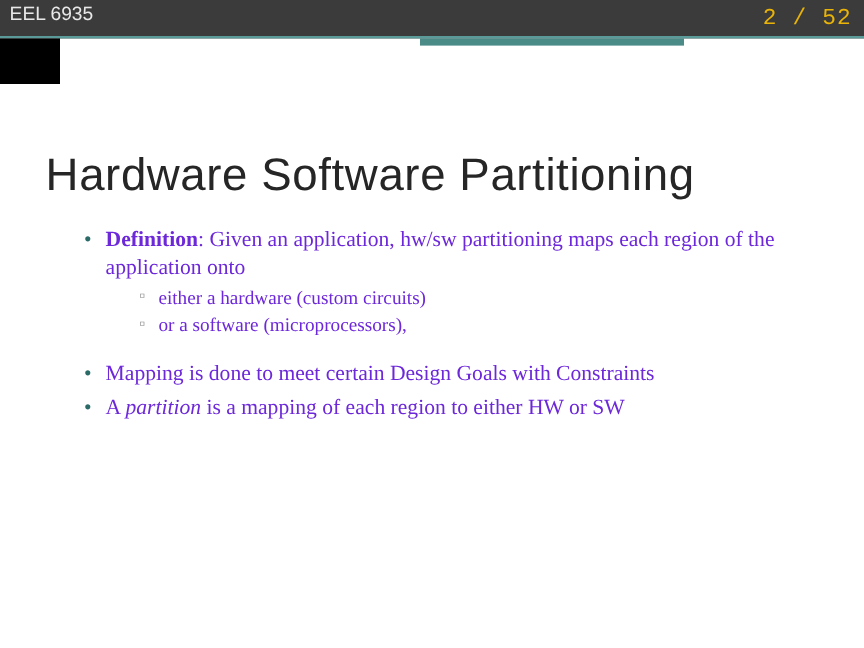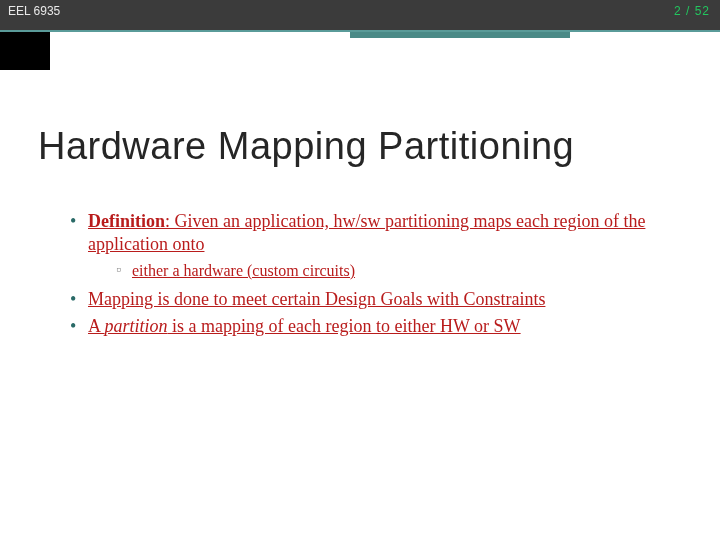--- a/index.html
+++ b/index.html
@@ -17,29 +17,29 @@
     height: 32px;
     background: #3b3b3b;
     border-bottom: 2px solid #5a9b99;
   }
   .course-code {
     position: absolute;
     left: 8px;
     top: 4px;
     color: #e8e8e8;
     font-family: Arial, sans-serif;
-    font-size: 12px;
+    font-size: 16px;
   }
   .page-num {
     position: absolute;
     right: 10px;
     top: 4px;
-    color: #22c55e;
-    font-family: Liberation Sans, sans-serif;
-    font-size: 12px;
+    color: #eab308;
+    font-family: Liberation Mono, monospace;
+    font-size: 19px;
     letter-spacing: 1px;
   }
   .accent-underline {
     position: absolute;
     top: 32px;
     right: 150px;
     width: 220px;
     height: 6px;
     background: #4a8a87;
   }
@@ -56,27 +56,26 @@
     top: 125px;
     left: 38px;
     font-family: "Segoe UI Light", "Segoe UI", Arial, sans-serif;
     font-weight: 300;
     font-size: 38px;
     color: #262626;
     letter-spacing: 0.5px;
   }
   .content {
     position: absolute;
-    top: 210px;
+    top: 188px;
     left: 50px;
     right: 40px;
     font-size: 18px;
-    color: #b91c1c;
+    color: #6d28d9;
     line-height: 1.3;
-    text-decoration: underline;
   }
   ul.level1 {
     list-style: none;
     padding-left: 20px;
   }
   ul.level1 > li {
     position: relative;
     padding-left: 18px;
     margin-bottom: 4px;
   }
@@ -85,21 +84,21 @@
     position: absolute;
     left: 0;
     top: 0;
     color: #2a6a67;
     font-size: 18px;
   }
   ul.level2 {
     list-style: none;
     padding-left: 28px;
     margin-top: 4px;
-    margin-bottom: 6px;
+    margin-bottom: 18px;
   }
   ul.level2 > li {
     position: relative;
     padding-left: 16px;
     font-size: 16px;
     margin-bottom: 2px;
   }
   ul.level2 > li::before {
     content: "▫";
     position: absolute;
@@ -116,28 +115,29 @@
 
 <div class="header-bar">
   <div class="course-code">EEL 6935</div>
   <div class="page-num">
     <span>2</span><span> / </span><span>52</span>
   </div>
 </div>
 <div class="accent-underline"></div>
 <div class="black-box"></div>
 
-<div class="slide-title">Hardware Mapping Partitioning</div>
+<div class="slide-title">Hardware Software Partitioning</div>
 
 <div class="content">
   <ul class="level1">
     <li>
       <span class="def-label">Definition</span><span>: Given an application, hw/sw partitioning maps each region of the application onto</span>
       <ul class="level2">
         <li>either a hardware (custom circuits)</li>
+        <li>or a software (microprocessors),</li>
       </ul>
     </li>
     <li>Mapping is done to meet certain Design Goals with Constraints</li>
     <li>
       <span>A </span><span class="italic">partition</span><span> is a mapping of each region to either HW or SW</span>
     </li>
   </ul>
 </div>
 
 </body></html>

